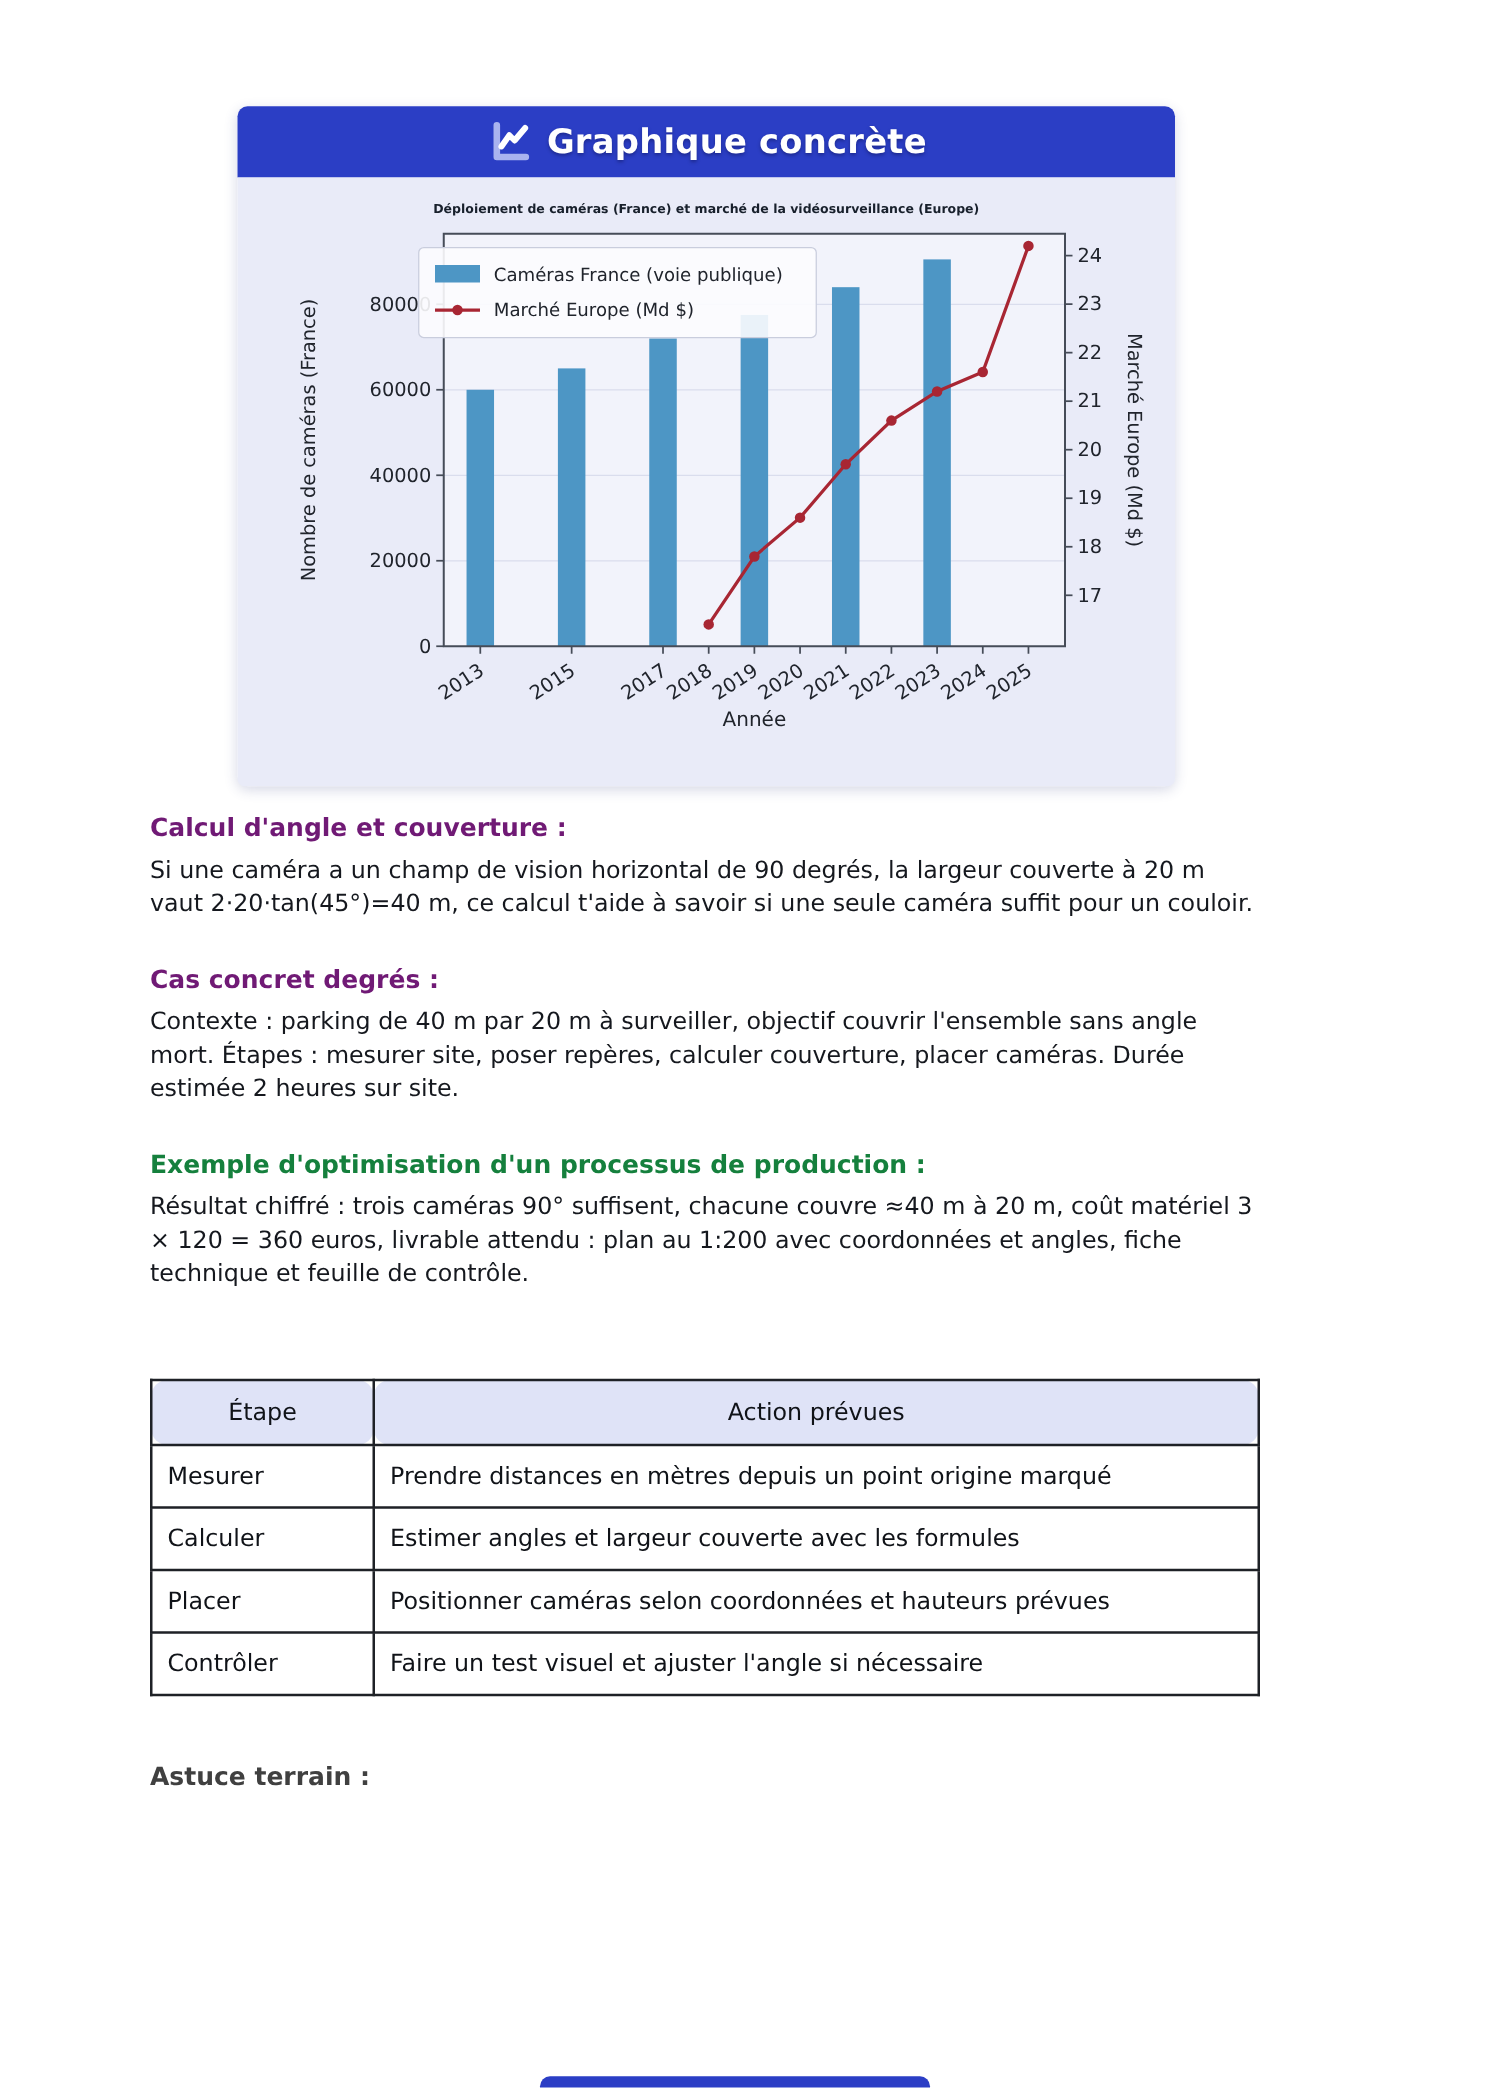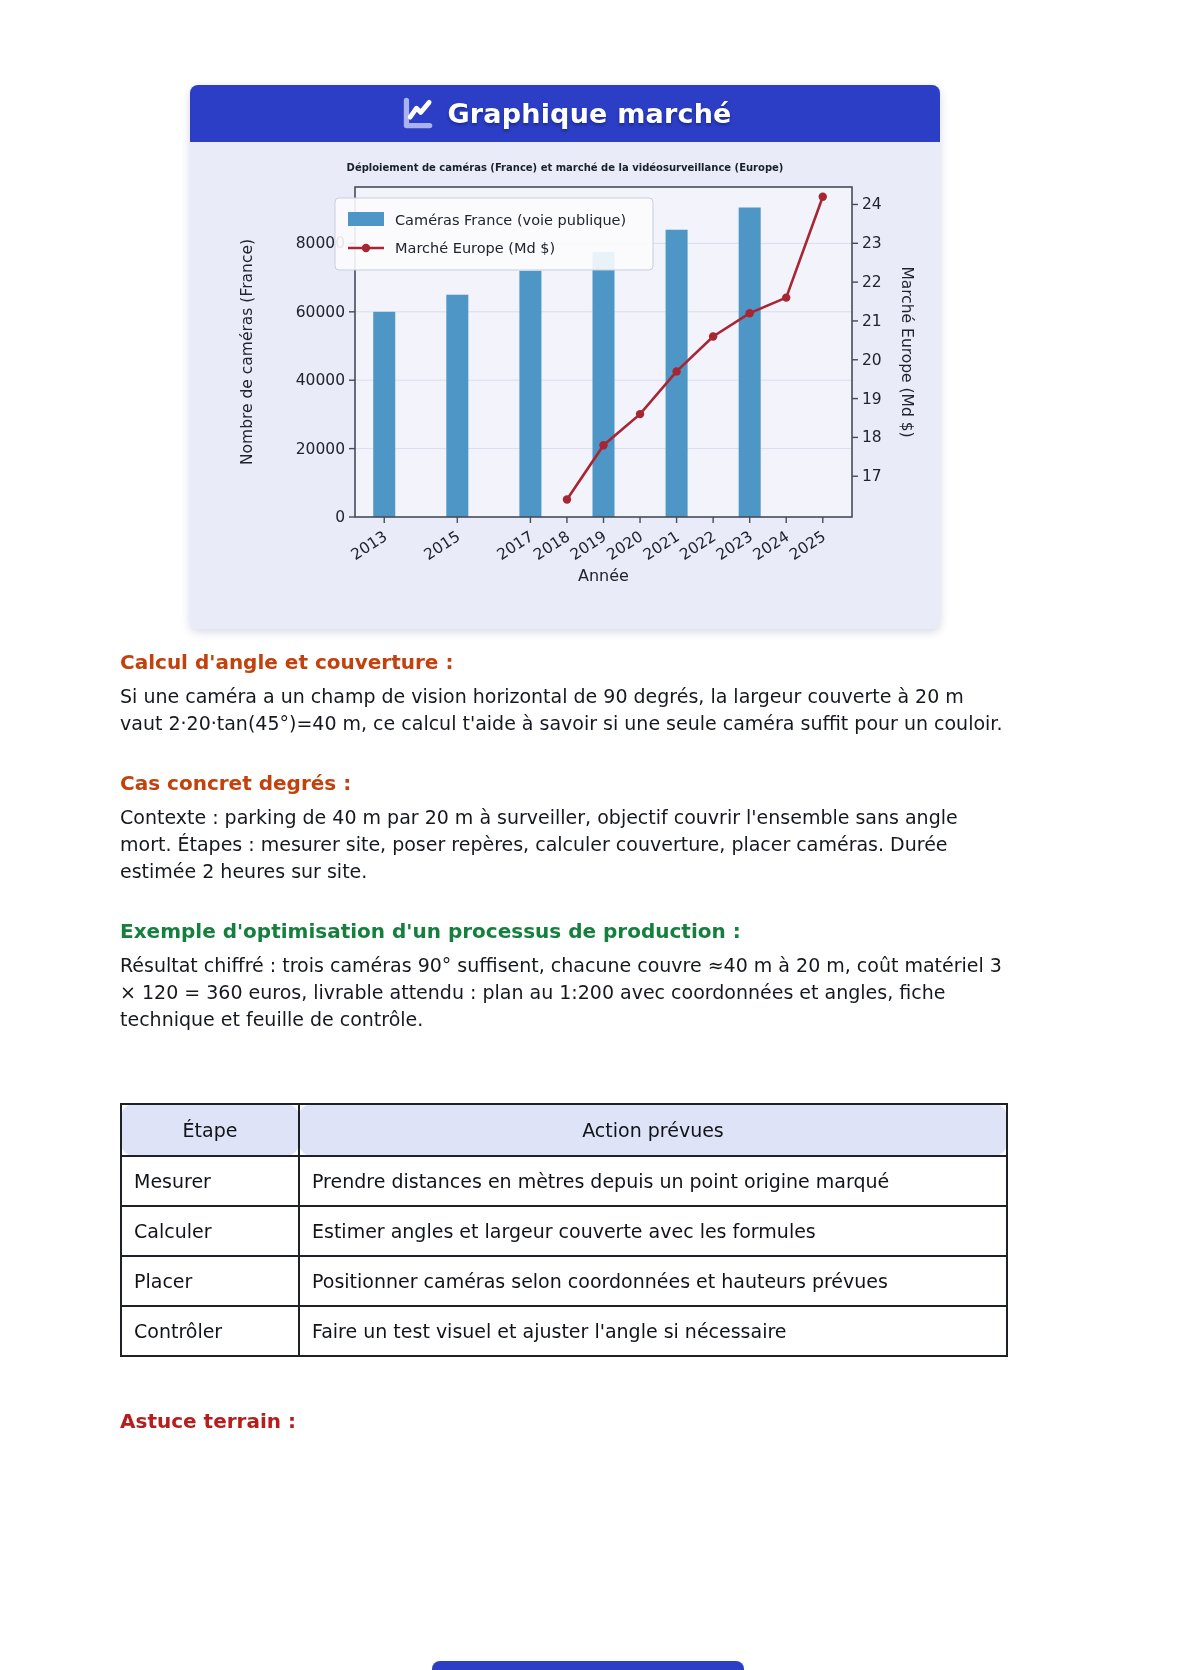--- a/index.html
+++ b/index.html
@@ -26,23 +26,23 @@
   .panel{
     background:#e9ebf8;border-radius:0 0 6px 6px;
     padding:14px 0 8px 0;
   }
   .chart-title{
     text-align:center;font-size:10px;font-weight:600;color:#18202c;
     line-height:24px;margin-bottom:2px;
   }
   
   .content{position:absolute;left:120px;top:650px;width:888px;}
-  .sec-h{font-size:20px;font-weight:700;color:#c2410c;margin:0 0 9px 0;}
+  .sec-h{font-size:20px;font-weight:700;color:#701a75;margin:0 0 9px 0;}
   .sec-h.green{color:#15803d;}
-  .sec-h.orange{color:#b91c1c;}
+  .sec-h.orange{color:#404040;}
   .sec-p{font-size:19px;line-height:27px;margin:0 0 34px 0;color:#15181e;}
   
   table.steps{
     border-collapse:collapse;width:100%;margin-top:70px;margin-bottom:0;
     background:#ffffff;
   }
   table.steps th,table.steps td{
     border:2px solid #1e2126;font-size:19px;color:#101318;
   }
   table.steps th{
@@ -59,21 +59,21 @@
 </style>
 </head>
 <body>
 
 <div class="fig">
   <div class="banner">
     <svg width="38" height="38" viewBox="0 0 36 36" aria-hidden="true">
       <path d="M8 5 V29 H30" fill="none" stroke="#a9b3ef" stroke-width="5" stroke-linecap="round" stroke-linejoin="round"></path>
       <path d="M11.5 21 L17.5 12.5 L21.5 16.5 L29.5 7" fill="none" stroke="#ffffff" stroke-width="4.5" stroke-linecap="round" stroke-linejoin="round"></path>
     </svg>
-    <span class="banner-title">Graphique marché</span>
+    <span class="banner-title">Graphique concrète</span>
   </div>
   <div class="panel">
     <div class="chart-title">Déploiement de caméras (France) et marché de la vidéosurveillance (Europe)</div>
     <svg id="chart-svg" width="750" height="435" viewBox="0 0 750 435">
         <rect x="165" y="5" width="497" height="330" fill="#f2f3fb"></rect>
         <line x1="165" x2="662" y1="266.6062176165803" y2="266.6062176165803" stroke="#dadded" stroke-width="1"></line>
         <line x1="165" x2="662" y1="198.21243523316062" y2="198.21243523316062" stroke="#dadded" stroke-width="1"></line>
         <line x1="165" x2="662" y1="129.81865284974094" y2="129.81865284974094" stroke="#dadded" stroke-width="1"></line>
         <line x1="165" x2="662" y1="61.42487046632124" y2="61.42487046632124" stroke="#dadded" stroke-width="1"></line>
         <rect x="183.2352941176456" y="129.81865284974094" width="22" height="205.18134715025906" fill="#4d96c5"></rect>

